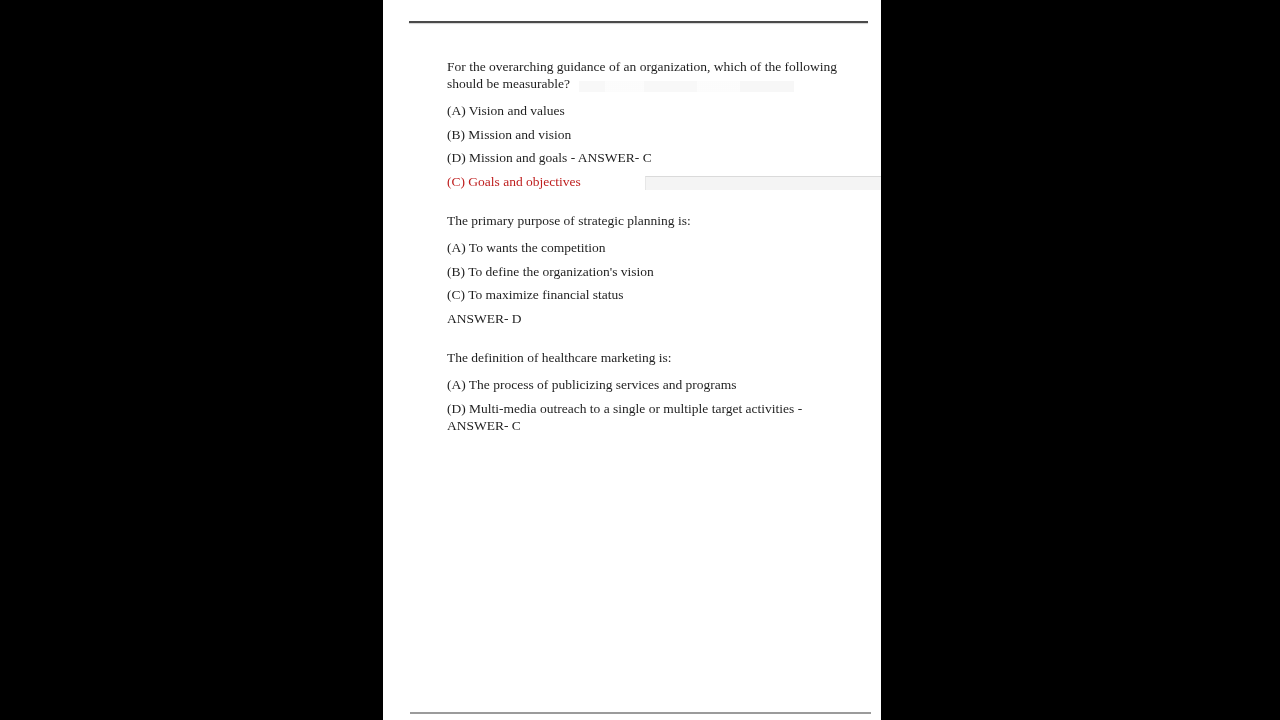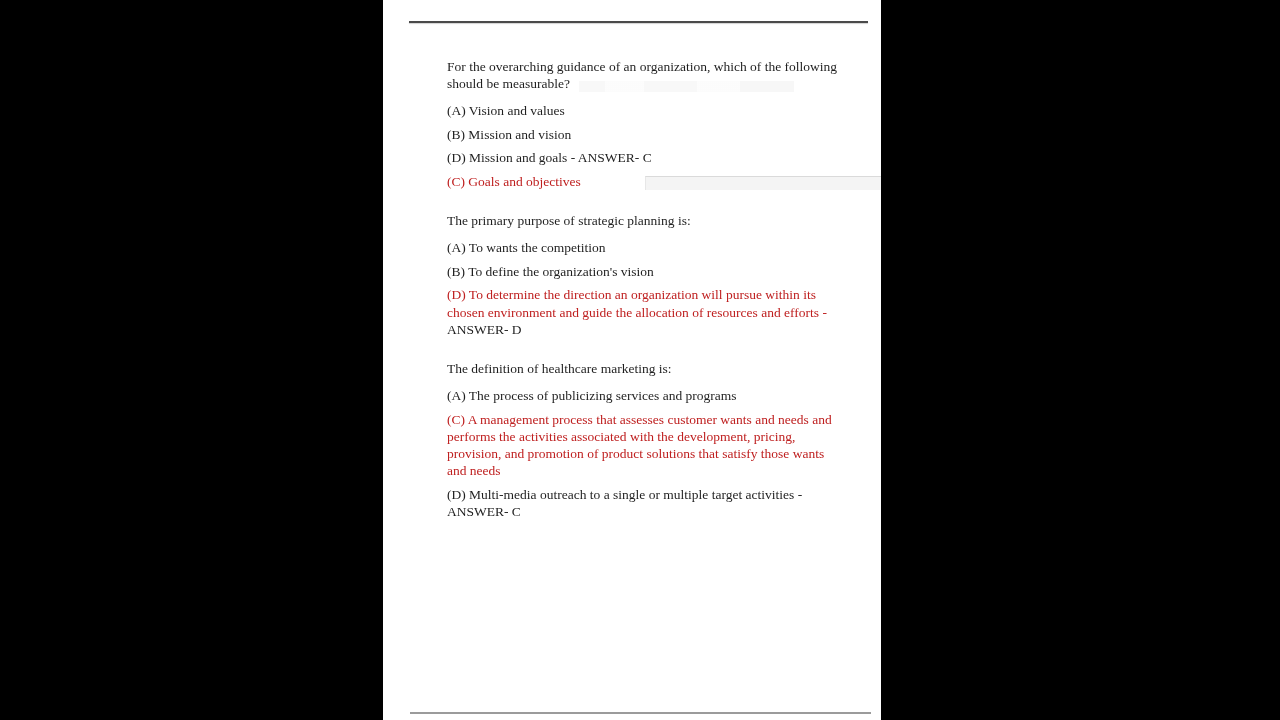--- a/index.html
+++ b/index.html
@@ -100,30 +100,25 @@
 should be measurable?</p>
           <p class="option"><span class="seg">(A) Vision and values</span></p>
           <p class="option"><span class="seg">(B) Mission and vision</span></p>
           <p class="option"><span class="seg">(D) Mission and goals - ANSWER- C</span></p>
           <p class="option"><span class="seg answer">(C) Goals and objectives</span></p>
         </div>
         <div class="question-block">
           <p class="prompt">The primary purpose of strategic planning is:</p>
           <p class="option"><span class="seg">(A) To wants the competition</span></p>
           <p class="option"><span class="seg">(B) To define the organization's vision</span></p>
-          <p class="option"><span class="seg answer">(D) To determine the direction an organization will pursue within its
-chosen environment and guide the allocation of resources and efforts -
-</span><span class="seg">ANSWER- D</span></p>
+          <p class="option"><span class="seg">(C) To maximize financial status</span></p>
+          <p class="option"><span class="seg">ANSWER- D</span></p>
         </div>
         <div class="question-block">
           <p class="prompt">The definition of healthcare marketing is:</p>
           <p class="option"><span class="seg">(A) The process of publicizing services and programs</span></p>
-          <p class="option"><span class="seg answer">(C) A management process that assesses customer wants and needs and
-performs the activities associated with the development, pricing,
-provision, and promotion of product solutions that satisfy those wants
-and needs</span></p>
           <p class="option"><span class="seg">(D) Multi-media outreach to a single or multiple target activities -
 ANSWER- C</span></p>
         </div>
       </div>
     <div class="rule bottom"></div>
   </div>
 </div>
 
 </body></html>

